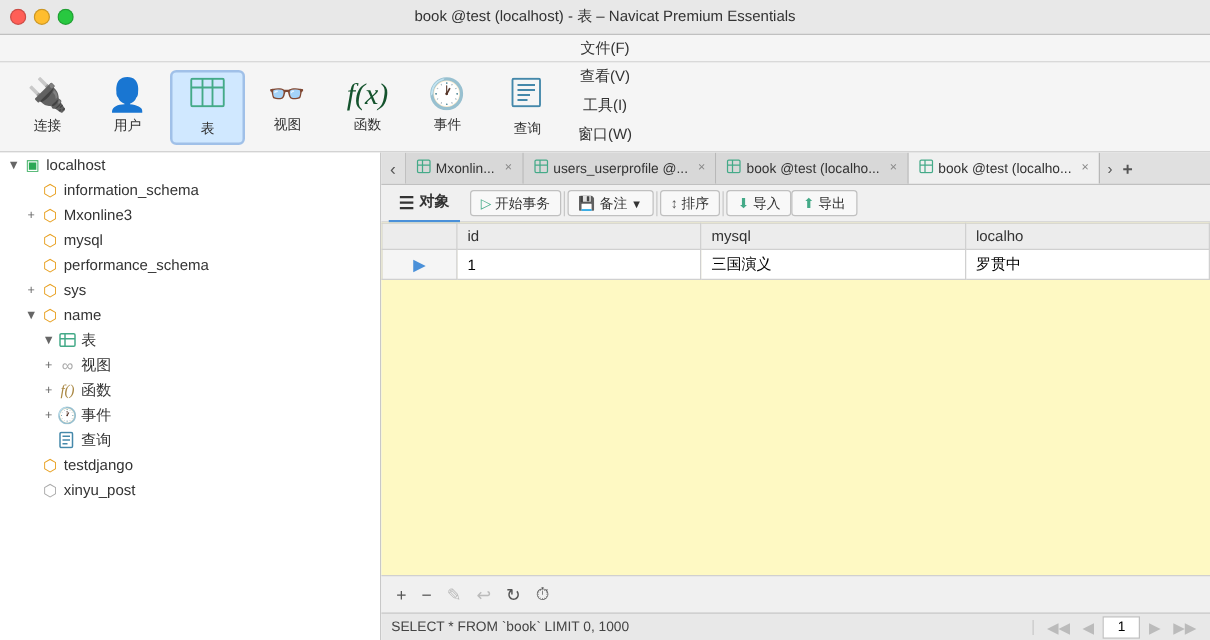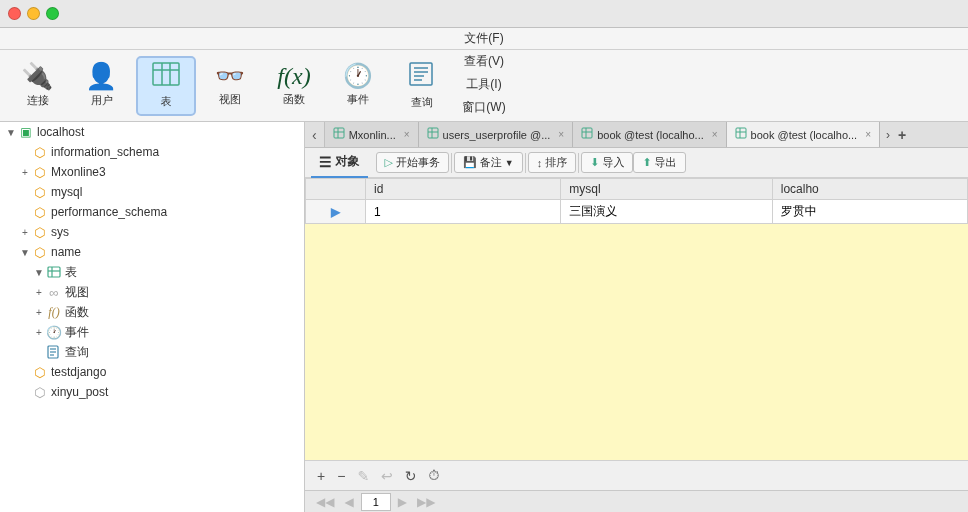--- a/index.html
+++ b/index.html
@@ -270,20 +270,21 @@
   </style>
 </head>
 <body>
 
 <div class="titlebar">
   <div class="titlebar-buttons">
     <div class="titlebar-btn close"></div>
     <div class="titlebar-btn minimize"></div>
     <div class="titlebar-btn maximize"></div>
   </div>
+  <span class="titlebar-title">book @test (localhost) - 表 – Navicat Premium Essentials</span>
 </div>
 
 <div class="menubar">
   <span class="menubar-item">文件(F)</span>
   <span class="menubar-item">查看(V)</span>
   <span class="menubar-item">工具(I)</span>
   <span class="menubar-item">窗口(W)</span>
   <span class="menubar-item">帮助(H)</span>
 </div>
 
@@ -549,20 +550,23 @@
     <div class="bottom-toolbar">
       <span class="bottom-btn">+</span>
       <span class="bottom-btn">−</span>
       <span class="bottom-btn disabled">✎</span>
       <span class="bottom-btn disabled">↩</span>
       <span class="bottom-btn">↻</span>
       <span class="bottom-btn">⏱</span>
     </div>
 
     <div class="statusbar">
+      <div class="status-left">
+        <span>SELECT * FROM `book` LIMIT 0, 1000</span>
+      </div>
       <div class="status-right" style="display:flex; align-items:center; gap:4px;">
 
         <span class="page-btn disabled">◀◀</span>
         <span class="page-btn disabled">◀</span>
         <input class="page-input" type="text" value="1" style="">
         <span class="page-btn disabled">▶</span>
         <span class="page-btn disabled">▶▶</span>
       </div>
     </div>
 

